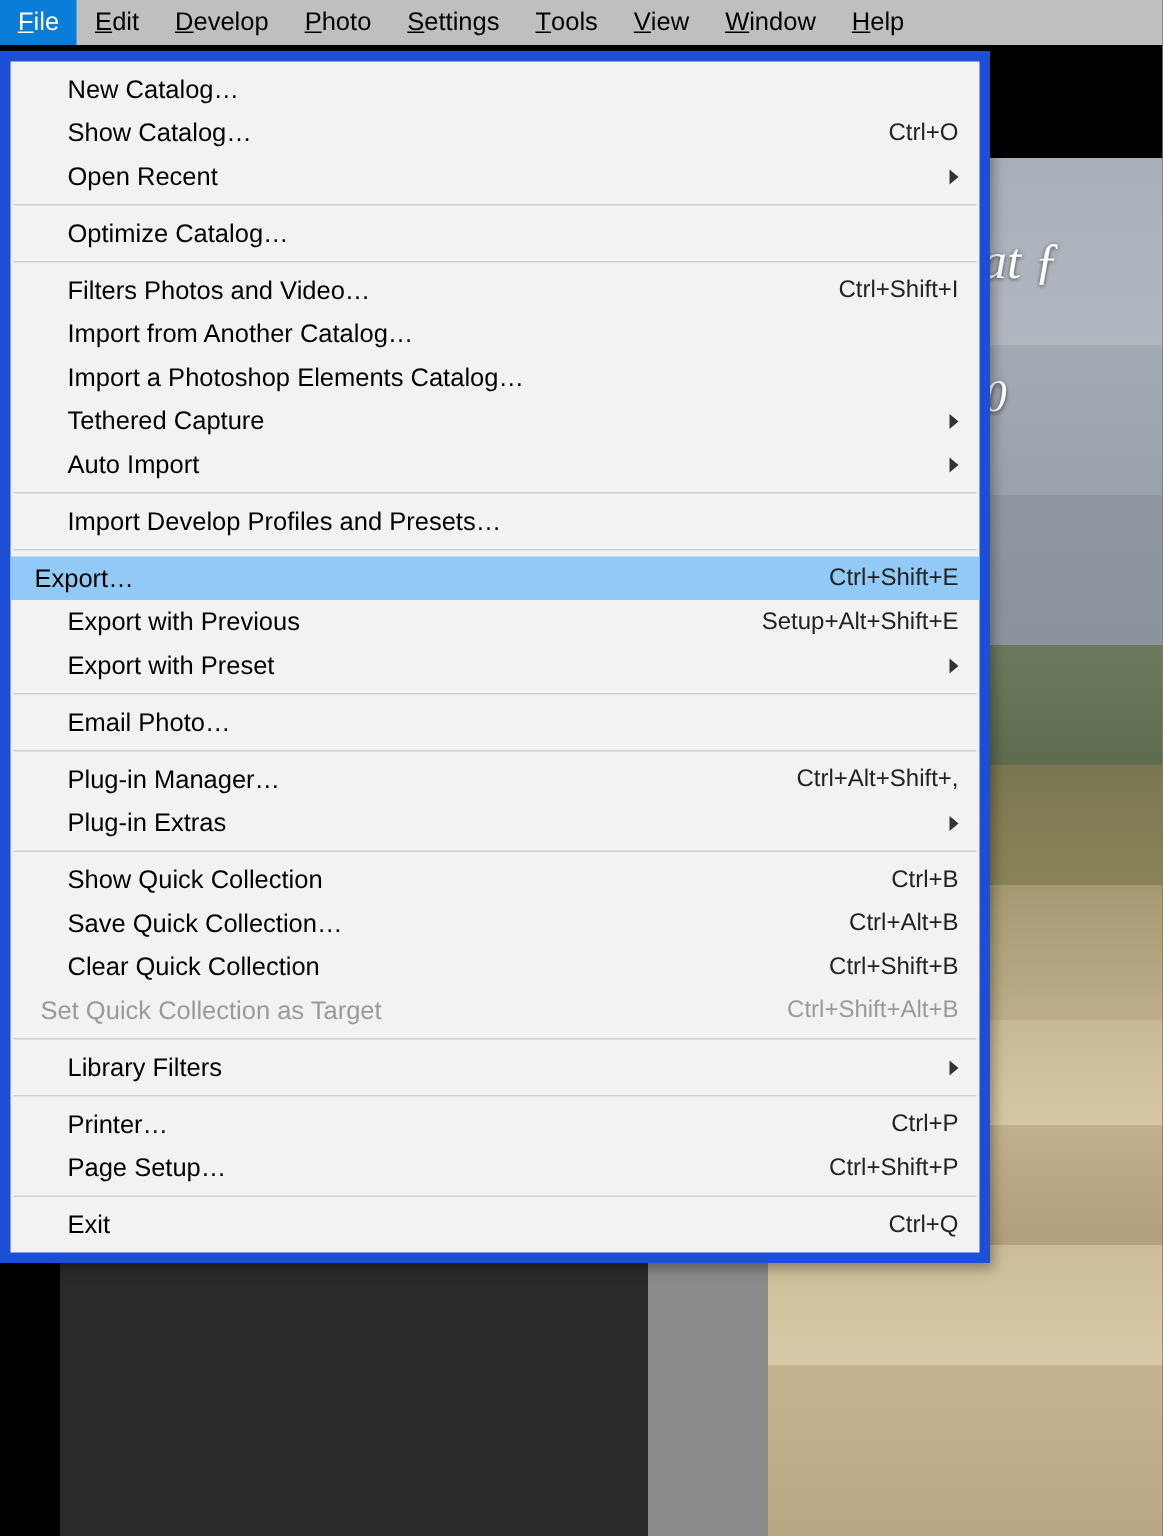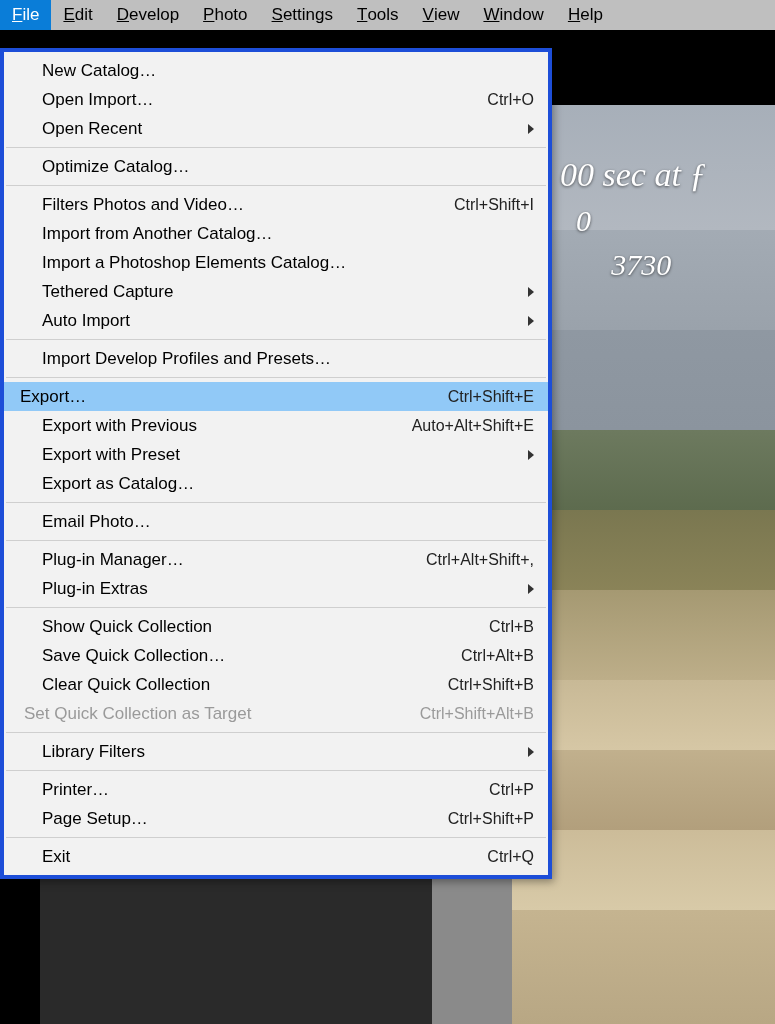--- a/index.html
+++ b/index.html
@@ -72,24 +72,24 @@
   }
   .menubar-item.active {
     background: #0a7dd8;
     color: #fff;
   }
   .menubar-item .u { text-decoration: underline; }
 
   
   .dropdown {
     position: absolute;
-    left: 0; top: 48px;
-    width: 552px;
+    left: 0; top: 34px;
+    width: 660px;
     background: #f2f2f2;
-    border: 4px solid #1d4ed8;
+    border: 7px solid #1d4ed8;
     box-shadow: 2px 3px 8px rgba(0,0,0,0.35);
     padding: 4px 0;
     font-size: 17px;
     color: #000;
   }
   .menu-row {
     display: flex;
     align-items: center;
     height: 29px;
     padding: 0 14px 0 38px;
@@ -137,21 +137,21 @@
     <div class="menubar-item"><span class="u">V</span>iew</div>
     <div class="menubar-item"><span class="u">W</span>indow</div>
     <div class="menubar-item"><span class="u">H</span>elp</div>
   </div>
 
 <div class="dropdown" id="dropdown">
     <div class="menu-row">
       <span class="label">New Catalog…</span>
     </div>
     <div class="menu-row">
-      <span class="label">Open Import…</span>
+      <span class="label">Show Catalog…</span>
       <span class="shortcut">Ctrl+O</span>
     </div>
     <div class="menu-row">
       <span class="label">Open Recent</span>
       <span class="submenu-arrow"></span>
     </div>
     <div class="menu-sep"></div>
     <div class="menu-row">
       <span class="label">Optimize Catalog…</span>
     </div>
@@ -178,28 +178,25 @@
     <div class="menu-row">
       <span class="label">Import Develop Profiles and Presets…</span>
     </div>
     <div class="menu-sep"></div>
     <div class="menu-row highlight">
       <span class="label">Export…</span>
       <span class="shortcut">Ctrl+Shift+E</span>
     </div>
     <div class="menu-row">
       <span class="label">Export with Previous</span>
-      <span class="shortcut">Auto+Alt+Shift+E</span>
+      <span class="shortcut">Setup+Alt+Shift+E</span>
     </div>
     <div class="menu-row">
       <span class="label">Export with Preset</span>
       <span class="submenu-arrow"></span>
-    </div>
-    <div class="menu-row">
-      <span class="label">Export as Catalog…</span>
     </div>
     <div class="menu-sep"></div>
     <div class="menu-row">
       <span class="label">Email Photo…</span>
     </div>
     <div class="menu-sep"></div>
     <div class="menu-row">
       <span class="label">Plug-in Manager…</span>
       <span class="shortcut">Ctrl+Alt+Shift+,</span>
     </div>

